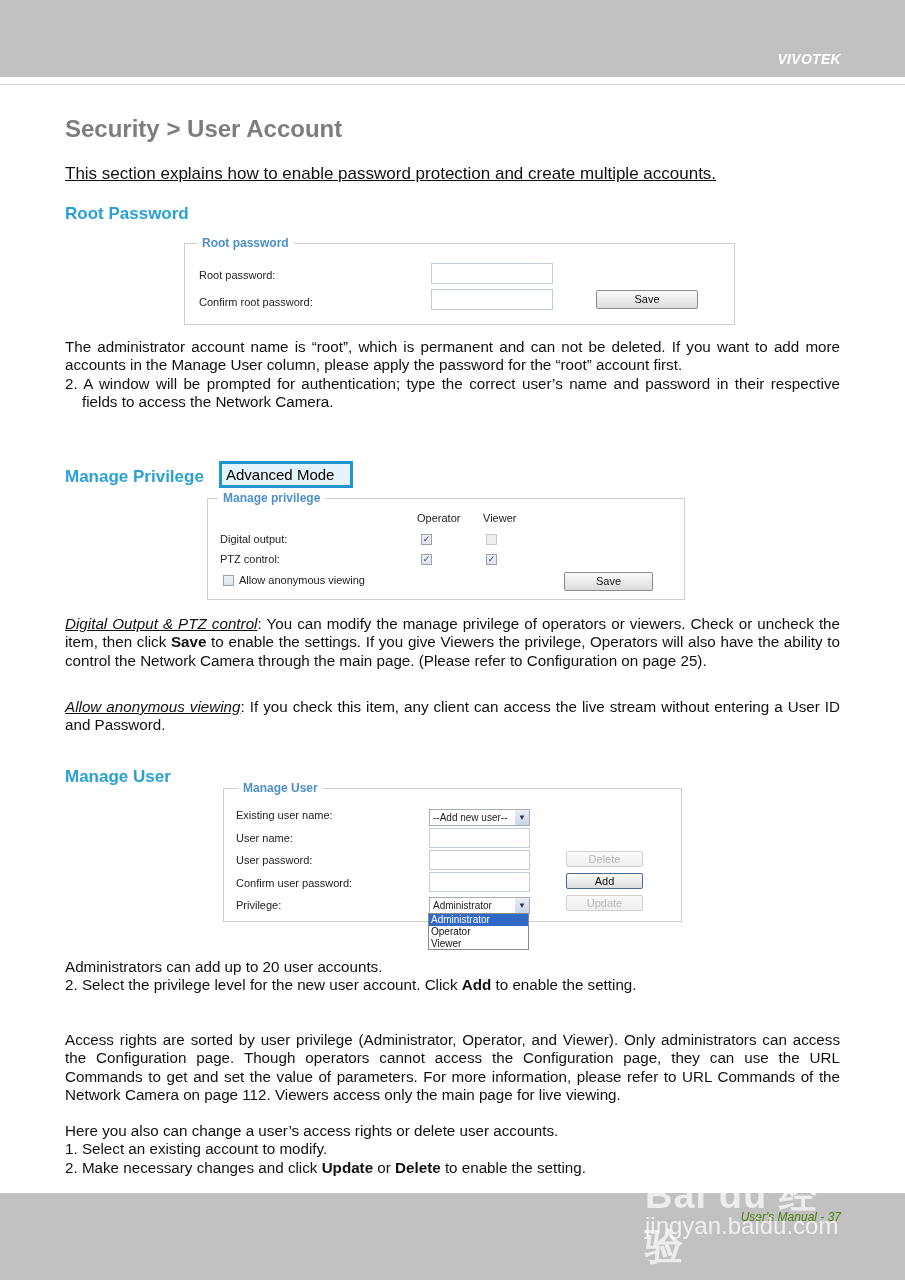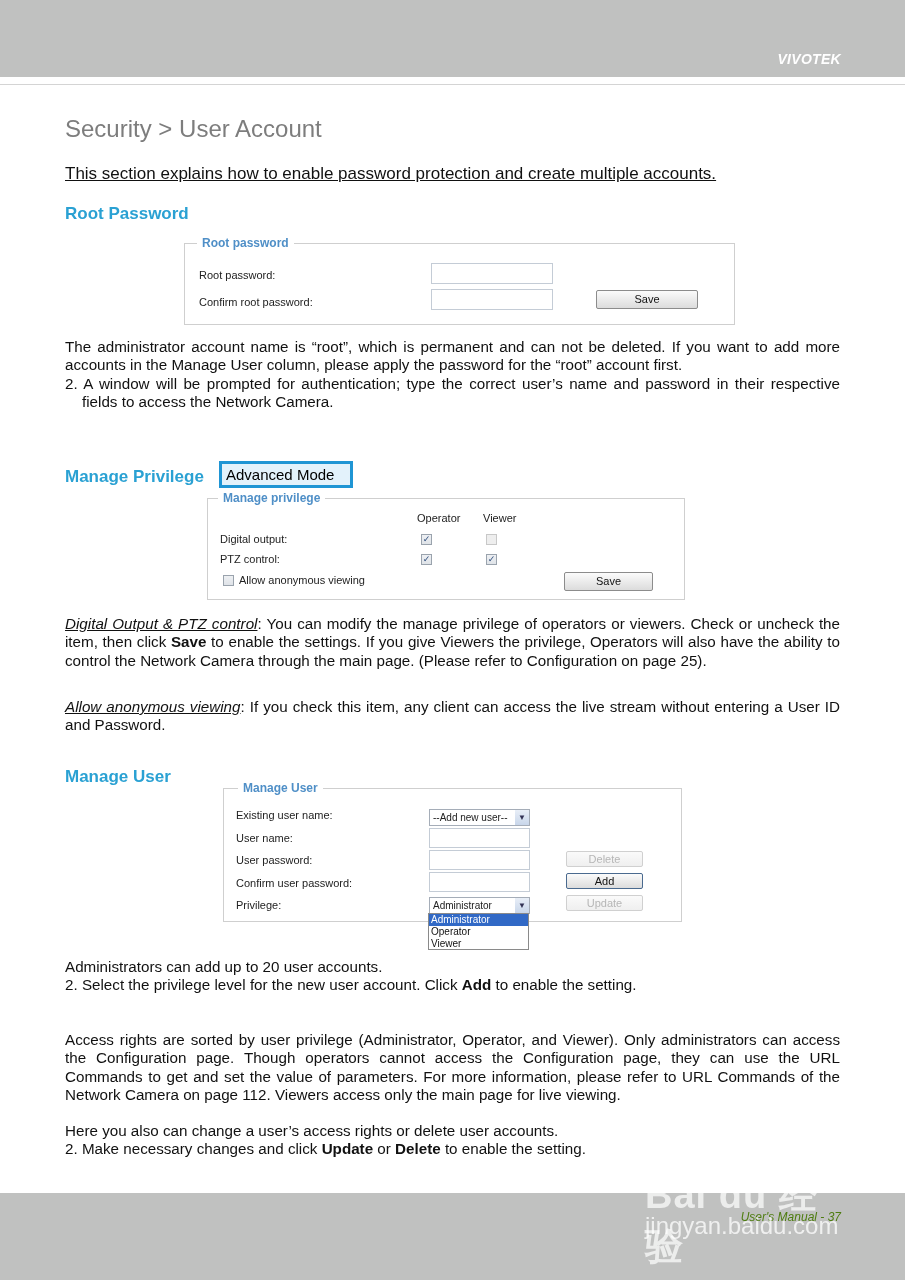--- a/index.html
+++ b/index.html
@@ -3,21 +3,21 @@
 <meta charset="utf-8">
 <style>
   * { box-sizing: border-box; margin: 0; padding: 0; }
   html, body { width: 905px; height: 1280px; overflow: hidden; background: #ffffff; }
   body { position: relative; font-family: "Liberation Sans", sans-serif; color: #111; }
 
   .header-band { position: absolute; left: 0; top: 0; width: 905px; height: 77px; background: #c0c1c0; }
   .brand { position: absolute; right: 64px; top: 51px; color: #fff; font-weight: bold; font-style: italic; font-size: 14px; letter-spacing: 0.3px; }
   .header-line { position: absolute; left: 0; top: 84px; width: 905px; height: 1px; background: #d4d4d4; }
 
-  .page-title { position: absolute; left: 65px; top: 115px; font-size: 24px; font-weight: normal; color: #7d7d7d; }
+  .page-title { position: absolute; left: 65px; top: 115px; font-size: 24px; font-weight: bold; color: #7d7d7d; }
   .intro { position: absolute; left: 65px; top: 164px; font-size: 17px; text-decoration: underline; }
   .section-h { position: absolute; left: 65px; font-size: 17px; font-weight: bold; color: #2aa1d3; }
 
   .para { position: absolute; left: 65px; width: 775px; font-size: 15.2px; line-height: 18.3px; text-align: justify; }
   .para .li { display: block; }
   .para .hang { padding-left: 17px; text-indent: -17px; }
   .u { text-decoration: underline; font-style: italic; }
   b { font-weight: bold; }
 
   
@@ -139,20 +139,21 @@
 
 <div class="para" style="top:958px">
   <span class="li">Administrators can add up to 20 user accounts.</span>
   <span class="li"><span>2. Select the privilege level for the new user account. Click </span><b>Add</b><span> to enable the setting.</span></span>
 </div>
 
 <div class="para" style="top:1031px">Access rights are sorted by user privilege (Administrator, Operator, and Viewer). Only administrators can access the Configuration page. Though operators cannot access the Configuration page, they can use the URL Commands to get and set the value of parameters. For more information, please refer to URL Commands of the Network Camera on page 112. Viewers access only the main page for live viewing.</div>
 
 <div class="para" style="top:1122px">
   <span class="li">Here you also can change a user’s access rights or delete user accounts.</span>
+  <span class="li">1. Select an existing account to modify.</span>
   <span class="li"><span>2. Make necessary changes and click </span><b>Update</b><span> or </span><b>Delete</b><span> to enable the setting.</span></span>
 </div>
 
 <div class="footer-band"></div>
 <span class="footer-text">User's Manual - 37</span>
 
 <div class="watermark">
   <svg class="paw" viewBox="0 0 40 40">
     <g fill="none" stroke="rgba(255,255,255,0.8)" stroke-width="2">
       <ellipse cx="10" cy="12" rx="4" ry="5"></ellipse>

